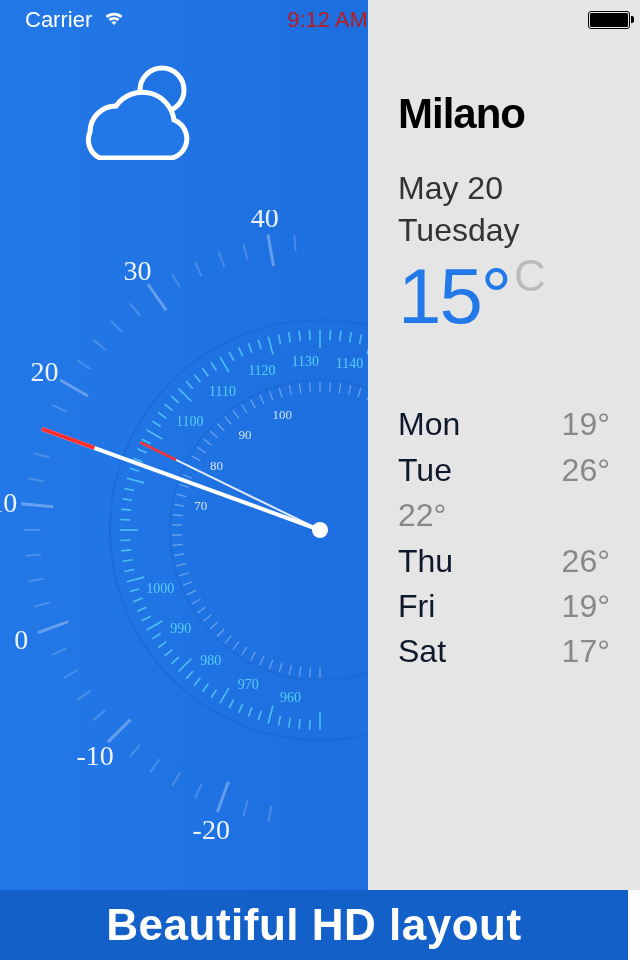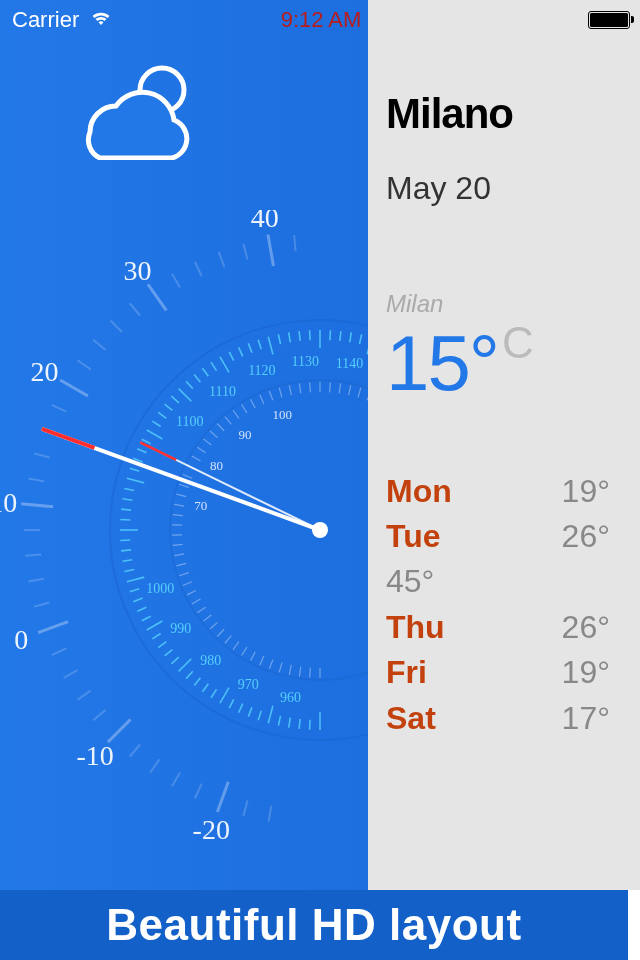--- a/index.html
+++ b/index.html
@@ -20,20 +20,21 @@
       font-size: 22px;
       font-weight: 500;
     }
     .status-left {
       flex: 1;
       display: flex;
       align-items: center;
       gap: 10px;
       color: #fff;
       padding-left: 12px;
+      margin-left: 13px;
     }
     .status-center {
       flex: 1;
       text-align: center;
       color: #b91c1c;
     }
     .status-right {
       flex: 1;
       display: flex;
       align-items: center;
@@ -79,21 +80,21 @@
       height: 890px;
       background: linear-gradient(90deg, #2378e8 0%, #1d6ede 100%);
       position: relative;
       overflow: hidden;
     }
     .right-panel {
       width: 272px;
       height: 890px;
       background: #e5e5e6;
       position: relative;
-      padding: 90px 0 0 18px;
+      padding: 90px 0 0 30px;
     }
     .gauge-wrap {
       position: absolute;
       top: 210px;
       left: 0;
       width: 640px;
       height: 640px;
       pointer-events: none;
     }
     .gauge-svg {
@@ -149,21 +150,21 @@
     .forecast {
       margin-top: 60px;
       font-size: 32px;
     }
     .forecast-row {
       display: flex;
       justify-content: space-between;
       padding-right: 30px;
       line-height: 1.42;
     }
-    .day-name { color: #c2410c; font-weight: bold; }
+    .day-name { color: #0f172a; }
     .day-temp { color: #888; }
 
     .bottom-bar {
       position: absolute;
       bottom: 0; left: 0; right: 12px;
       height: 70px;
       background: #1260c8;
       color: #fff;
       display: flex;
       align-items: center;
@@ -427,37 +428,37 @@
         <circle cx="0" cy="0" r="8" fill="#fff"></circle>
       </svg>
     </div>
 
   </div>
 
   <div class="right-panel">
     <div class="city-title">Milano</div>
     <div class="date-display">
       <div>May 20</div>
+      <div>Tuesday</div>
     </div>
-    <div class="weather-loc">Milan</div>
     <div class="temp-main">
       <span class="temp-val">15°</span>
       <span class="temp-unit">C</span>
     </div>
     <div class="forecast" id="forecast-container">
         <div class="forecast-row">
           <span class="day-name">Mon</span>
           <span class="day-temp">19°</span>
         </div>
         <div class="forecast-row">
           <span class="day-name">Tue</span>
           <span class="day-temp">26°</span>
         </div>
         <div class="forecast-row">
-          <span class="day-temp">45°</span>
+          <span class="day-temp">22°</span>
         </div>
         <div class="forecast-row">
           <span class="day-name">Thu</span>
           <span class="day-temp">26°</span>
         </div>
         <div class="forecast-row">
           <span class="day-name">Fri</span>
           <span class="day-temp">19°</span>
         </div>
         <div class="forecast-row">

